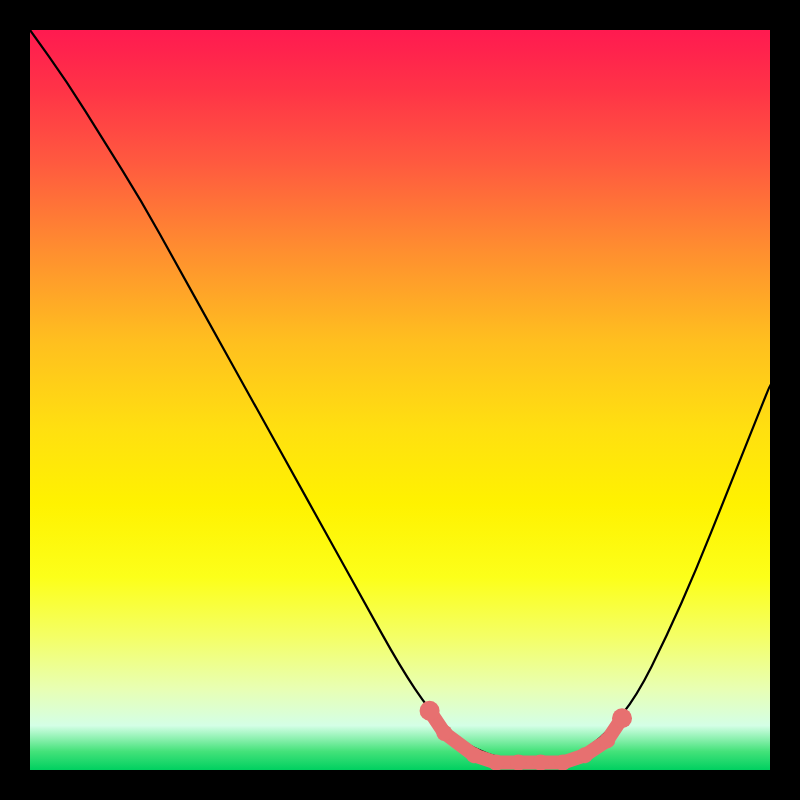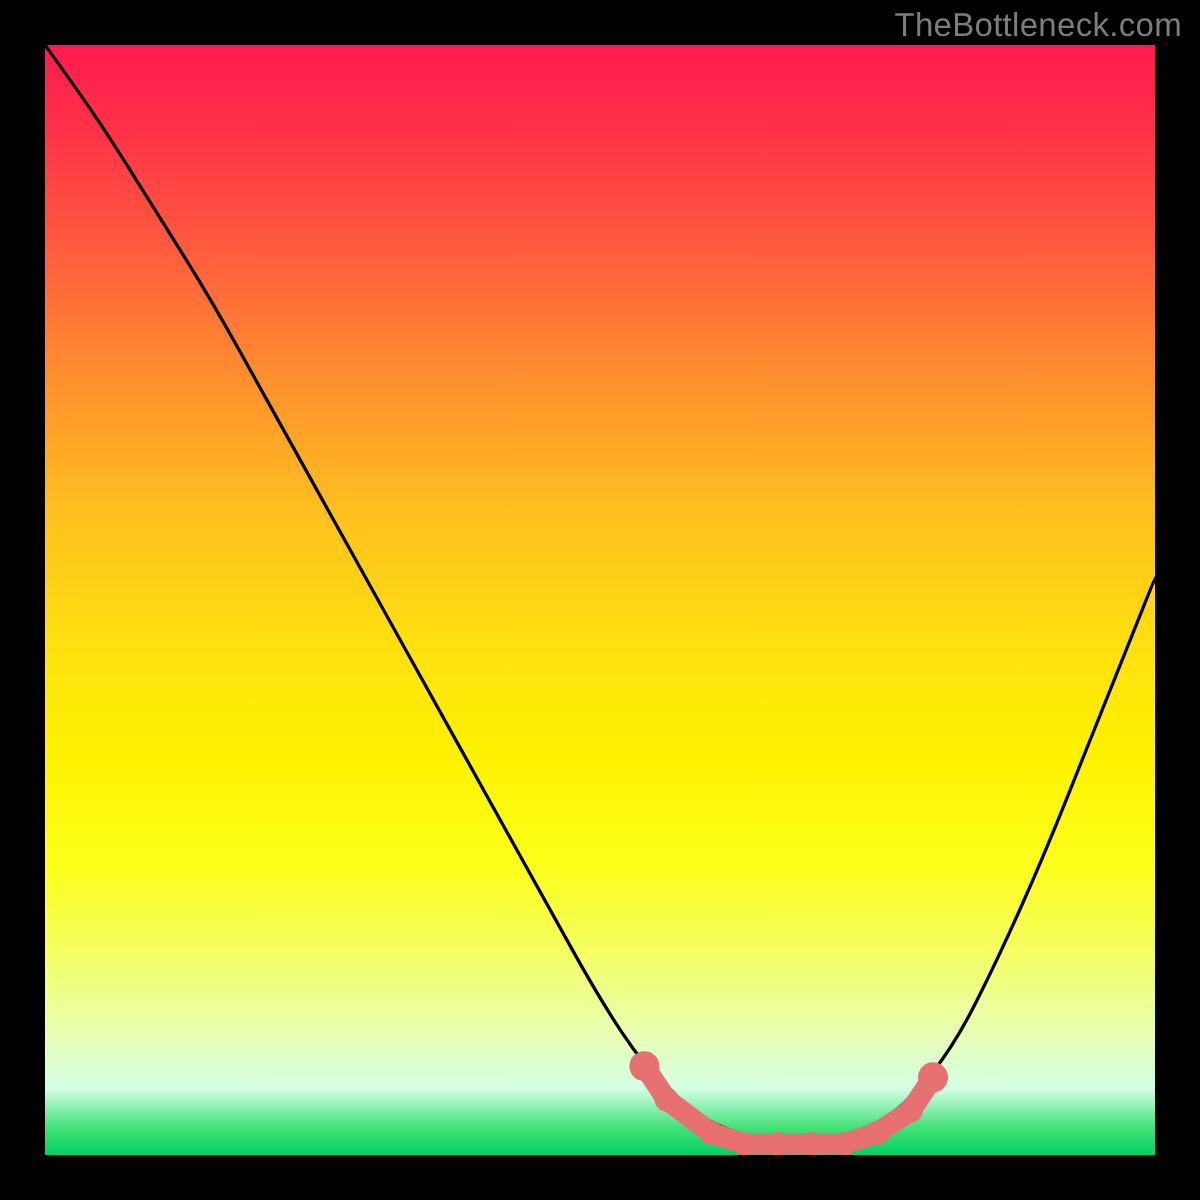--- a/index.html
+++ b/index.html
@@ -54,21 +54,20 @@
     left: 0;
     top: 0;
     width: 740px;
     height: 740px;
   }
 </style>
 </head>
 <body>
 
 <div class="frame">
-  <div class="watermark">TheBottleneck.com</div>
   <div class="plot">
     <svg class="curve" viewBox="0 0 740 740" preserveAspectRatio="none">
       <path id="main-curve" fill="none" stroke="#000" stroke-width="2.2" stroke-linecap="round" d="M 0 0 Q 0 0 18.5 25.899999999999977 Q 37 51.799999999999955 55.5 81.39999999999998 Q 74 111 92.5 140.59999999999997 Q 111 170.19999999999993 129.5 203.49999999999994 Q 148 236.79999999999995 166.5 270.1 Q 185 303.40000000000003 203.5 336.70000000000005 Q 222 370 240.5 403.3 Q 259 436.6 277.5 469.9 Q 296 503.2 314.5 536.5 Q 333 569.8 351.5 603.0999999999999 Q 370 636.4 384.8 658.5999999999999 Q 399.6 680.8 414.4 695.5999999999999 Q 429.2 710.4 444 717.8 Q 458.8 725.2 473.6 728.9000000000001 Q 488.40000000000003 732.6 503.20000000000005 732.6 Q 518 732.6 532.8 728.9000000000001 Q 547.6 725.2 562.4000000000001 714.1 Q 577.2 703 592 684.5 Q 606.8 666 621.5999999999999 636.4 Q 636.4 606.8 651.2 573.5 Q 666 540.2 680.8 503.20000000000005 Q 695.5999999999999 466.2 710.3999999999999 429.20000000000005 Q 725.1999999999999 392.20000000000005 732.5999999999999 373.70000000000005 T 740 355.2 "></path>
       <g id="highlight-dots">
           <path d="M 399.6 680.8 L 414.40000000000003 703 L 444 725.2 L 466.2 732.6 L 488.40000000000003 732.6 L 510.59999999999997 732.6 L 532.8 732.6 L 555 725.2 L 577.2 710.4 L 592 688.2 " fill="none" stroke="#e77070" stroke-width="14" stroke-linecap="round" stroke-linejoin="round"></path>
           <circle cx="399.6" cy="680.8" r="10" fill="#e77070"></circle>
           <circle cx="414.40000000000003" cy="703" r="8" fill="#e77070"></circle>
           <circle cx="444" cy="725.2" r="8" fill="#e77070"></circle>
           <circle cx="466.2" cy="732.6" r="8" fill="#e77070"></circle>
           <circle cx="488.40000000000003" cy="732.6" r="8" fill="#e77070"></circle>

